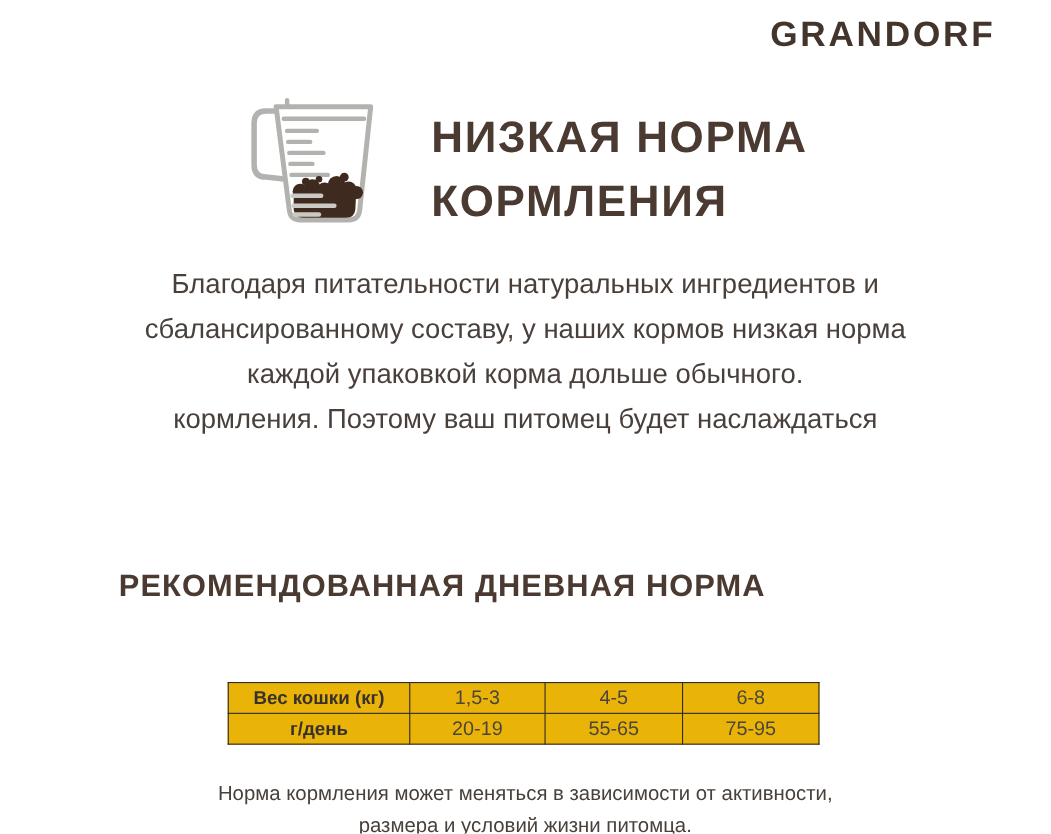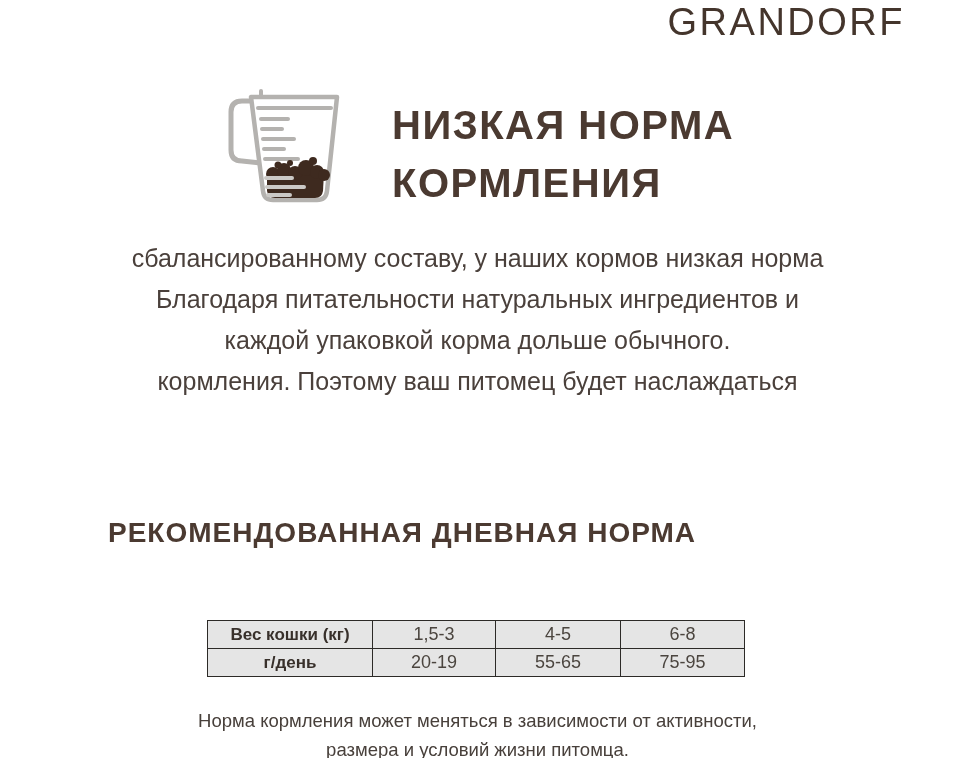--- a/index.html
+++ b/index.html
@@ -2,22 +2,22 @@
 <html><head>
 <meta charset="utf-8">
 <style>
   * { margin:0; padding:0; box-sizing:border-box; }
   html,body { background:#ffffff; }
   .page {
     position:relative; width:955px; height:758px; background:#ffffff;
     font-family:"Liberation Sans", sans-serif; overflow:hidden; margin:0 auto;
   }
   .logo {
-    position:absolute; top:1px; right:50px;
-    font-size:38px; font-weight:400; letter-spacing:2.5px; color:#44352c;
+    position:absolute; top:13px; right:50px;
+    font-size:32px; font-weight:700; letter-spacing:2.5px; color:#44352c;
   }
   .hero { position:absolute; top:88px; left:220px; display:flex; align-items:flex-start; }
   .cup-icon { display:block; width:140px; height:122px; }
   .hero-title {
     margin-left:32px; margin-top:8px;
     font-size:40px; font-weight:700; color:#4b3a31;
     line-height:58px; letter-spacing:1.5px;
   }
   .hero-title span { display:block; }
   .intro {
@@ -25,21 +25,21 @@
     text-align:center; font-size:25px; line-height:41px; color:#4a403b;
   }
   .intro span { display:block; }
   .feeding-title {
     position:absolute; top:514px; left:0; width:804px; text-align:center;
     font-size:28px; font-weight:700; color:#4b3a31; line-height:38px; letter-spacing:1px;
   }
   .feeding-title span { display:block; }
   table.feeding {
     position:absolute; top:620px; left:207px;
-    border-collapse:collapse; background:#e5e5e5; table-layout:fixed;
+    border-collapse:collapse; background:#eab308; table-layout:fixed;
   }
   table.feeding td, table.feeding th {
     border:1.5px solid #2c2a27; height:28px; padding:0 6px;
     text-align:center; vertical-align:middle;
   }
   table.feeding th { width:165px; font-size:17px; font-weight:700; color:#38302b; }
   table.feeding td { font-size:18px; font-weight:400; color:#4b453f; }
   col.c-label { width:165px; } col.c1 { width:123px; } col.c2 { width:125px; } col.c3 { width:124px; }
   .note {
     position:absolute; top:706px; left:0; width:955px;
@@ -88,22 +88,22 @@
         <line x1="48" y1="107" x2="70" y2="107" stroke="#cbc9c6" stroke-width="4" stroke-linecap="round"></line>
       </svg>
     </span>
     <h1 class="hero-title">
       <span>НИЗКАЯ НОРМА</span>
       <span>КОРМЛЕНИЯ</span>
     </h1>
   </div>
 
   <div class="intro">
+    <span>Благодаря питательности натуральных ингредиентов и</span>
     <span>сбалансированному составу, у наших кормов низкая норма</span>
-    <span>Благодаря питательности натуральных ингредиентов и</span>
     <span>каждой упаковкой корма дольше обычного.</span>
     <span>кормления. Поэтому ваш питомец будет наслаждаться</span>
   </div>
 
   <h2 class="feeding-title">
     <span>РЕКОМЕНДОВАННАЯ ДНЕВНАЯ НОРМА</span>
   </h2>
 
   <table class="feeding">
     <colgroup>

